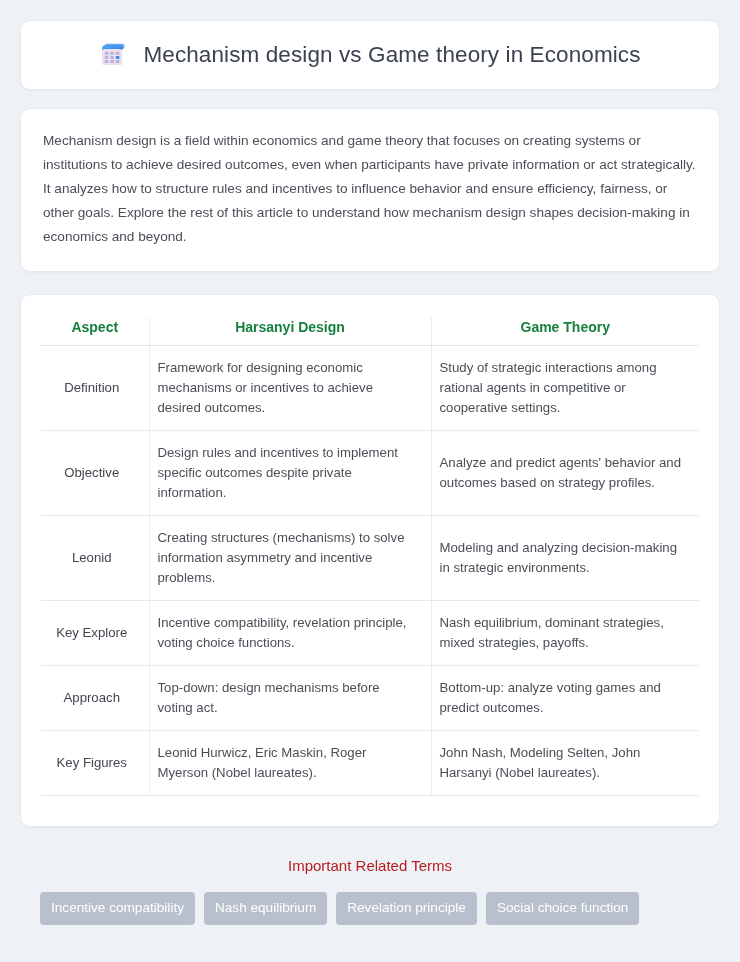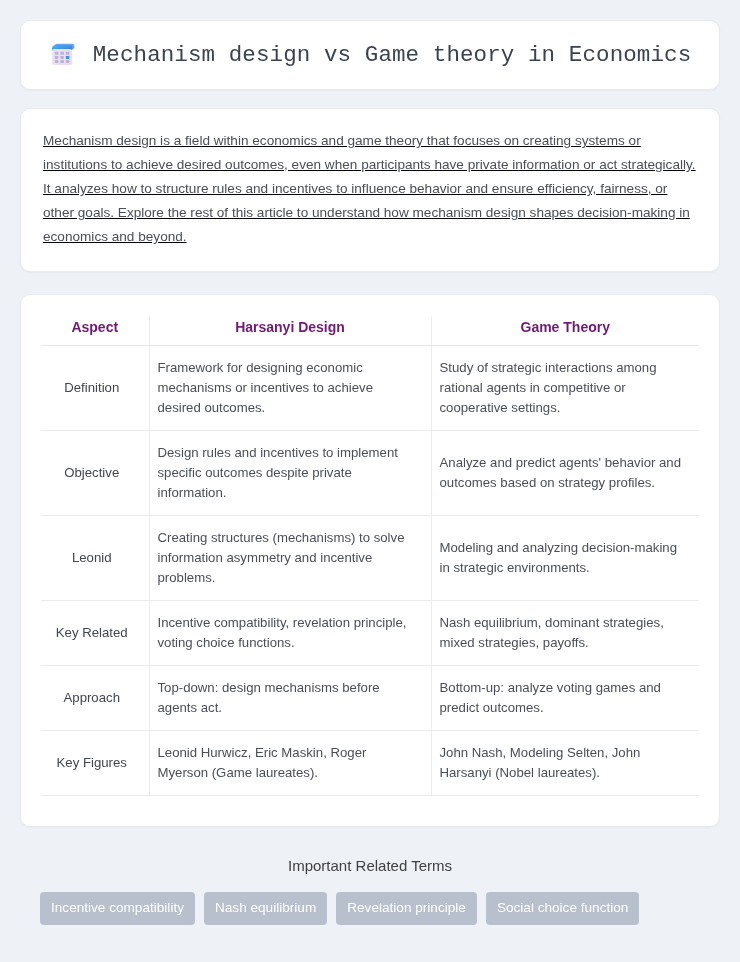--- a/index.html
+++ b/index.html
@@ -35,41 +35,39 @@
     height: 70px;
     display: flex;
     align-items: center;
     justify-content: center;
     margin-bottom: 18px;
   }
   .header-inner {
     display: flex;
     align-items: center;
     gap: 16px;
-    font-family: Liberation Mono, monospace;
   }
   .title-icon {
     width: 28px;
     height: 28px;
     flex: 0 0 28px;
     display: block;
   }
   .page-title {
     font-size: 22.5px;
     color: #3b4250;
     font-weight: 400;
     letter-spacing: 0.1px;
     white-space: nowrap;
   }
 
   
   .desc-card {
     padding: 20px 22px 22px 22px;
     margin-bottom: 22px;
-    text-decoration: underline;
   }
   .desc-text {
     font-size: 13.6px;
     line-height: 24px;
     color: #4a4f57;
     margin: 0;
   }
 
   
   .table-card {
@@ -77,21 +75,21 @@
     margin-bottom: 30px;
   }
   table.compare {
     width: 100%;
     border-collapse: collapse;
     table-layout: fixed;
   }
   table.compare th {
     font-size: 14px;
     font-weight: bold;
-    color: #701a75;
+    color: #15803d;
     padding: 2px 14px 10px 14px;
     text-align: center;
     border-bottom: 1px solid #e3e6eb;
   }
   table.compare th.col-aspect { width: 108px; }
   table.compare th.col-md { width: 282px; }
   table.compare th.col-gt { width: auto; }
 
   table.compare td {
     font-size: 13.2px;
@@ -115,21 +113,21 @@
   }
 
   
   .terms-section {
     padding: 0 20px;
     margin-bottom: 26px;
   }
   .terms-heading {
     text-align: center;
     font-size: 15px;
-    color: #404040;
+    color: #b91c1c;
     font-weight: 400;
     margin: 0 0 18px 0;
   }
   .terms-list {
     display: flex;
     flex-wrap: wrap;
     gap: 9px;
     justify-content: flex-start;
   }
   .term-tag {
@@ -205,32 +203,32 @@
           <td class="aspect">Objective</td>
           <td class="val">Design rules and incentives to implement specific outcomes despite private information.</td>
           <td class="val">Analyze and predict agents' behavior and outcomes based on strategy profiles.</td>
         </tr>
         <tr>
           <td class="aspect">Leonid</td>
           <td class="val">Creating structures (mechanisms) to solve information asymmetry and incentive problems.</td>
           <td class="val">Modeling and analyzing decision-making in strategic environments.</td>
         </tr>
         <tr>
-          <td class="aspect">Key Related</td>
+          <td class="aspect">Key Explore</td>
           <td class="val">Incentive compatibility, revelation principle, voting choice functions.</td>
           <td class="val">Nash equilibrium, dominant strategies, mixed strategies, payoffs.</td>
         </tr>
         <tr>
           <td class="aspect">Approach</td>
-          <td class="val">Top-down: design mechanisms before agents act.</td>
+          <td class="val">Top-down: design mechanisms before voting act.</td>
           <td class="val">Bottom-up: analyze voting games and predict outcomes.</td>
         </tr>
         <tr>
           <td class="aspect">Key Figures</td>
-          <td class="val">Leonid Hurwicz, Eric Maskin, Roger Myerson (Game laureates).</td>
+          <td class="val">Leonid Hurwicz, Eric Maskin, Roger Myerson (Nobel laureates).</td>
           <td class="val">John Nash, Modeling Selten, John Harsanyi (Nobel laureates).</td>
         </tr>
       </tbody>
     </table>
   </div>
 
   <div class="terms-section">
     <h2 class="terms-heading">Important Related Terms</h2>
     <div class="terms-list">
       <span class="term-tag">Incentive compatibility</span>

